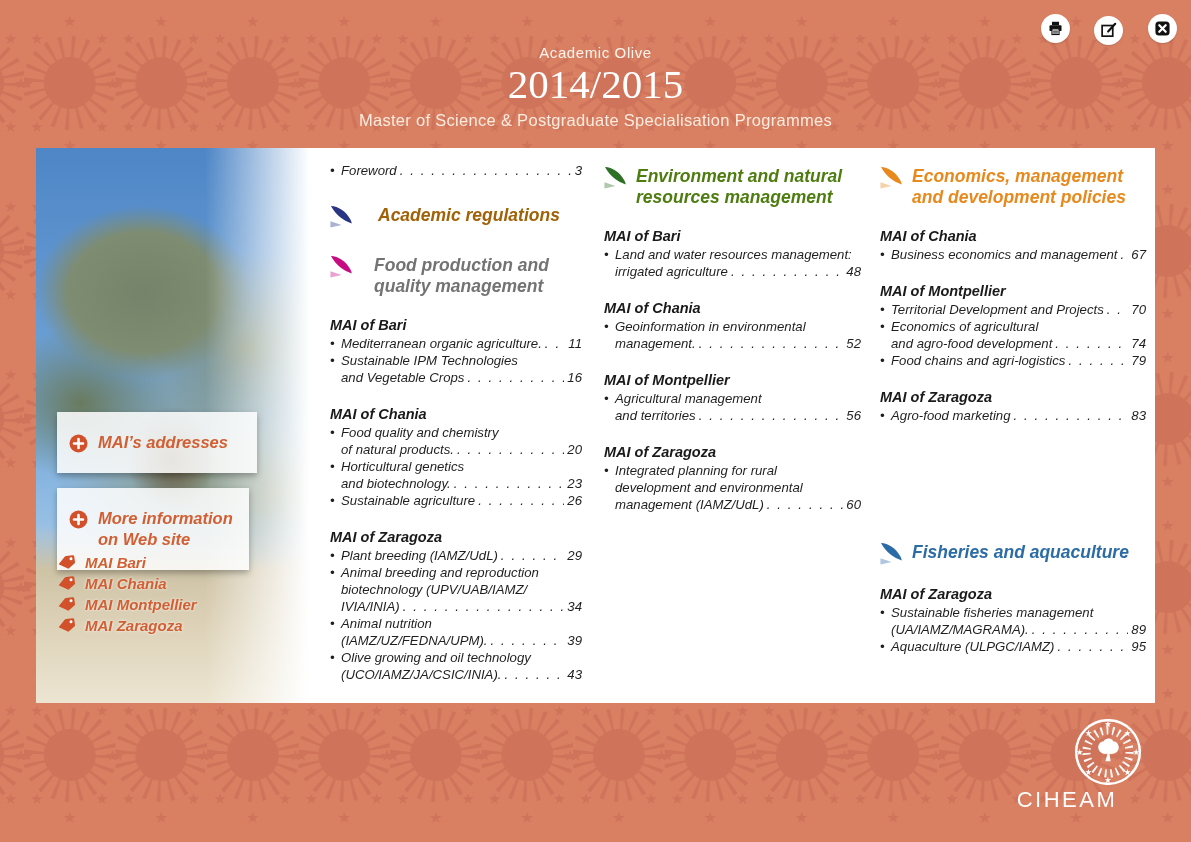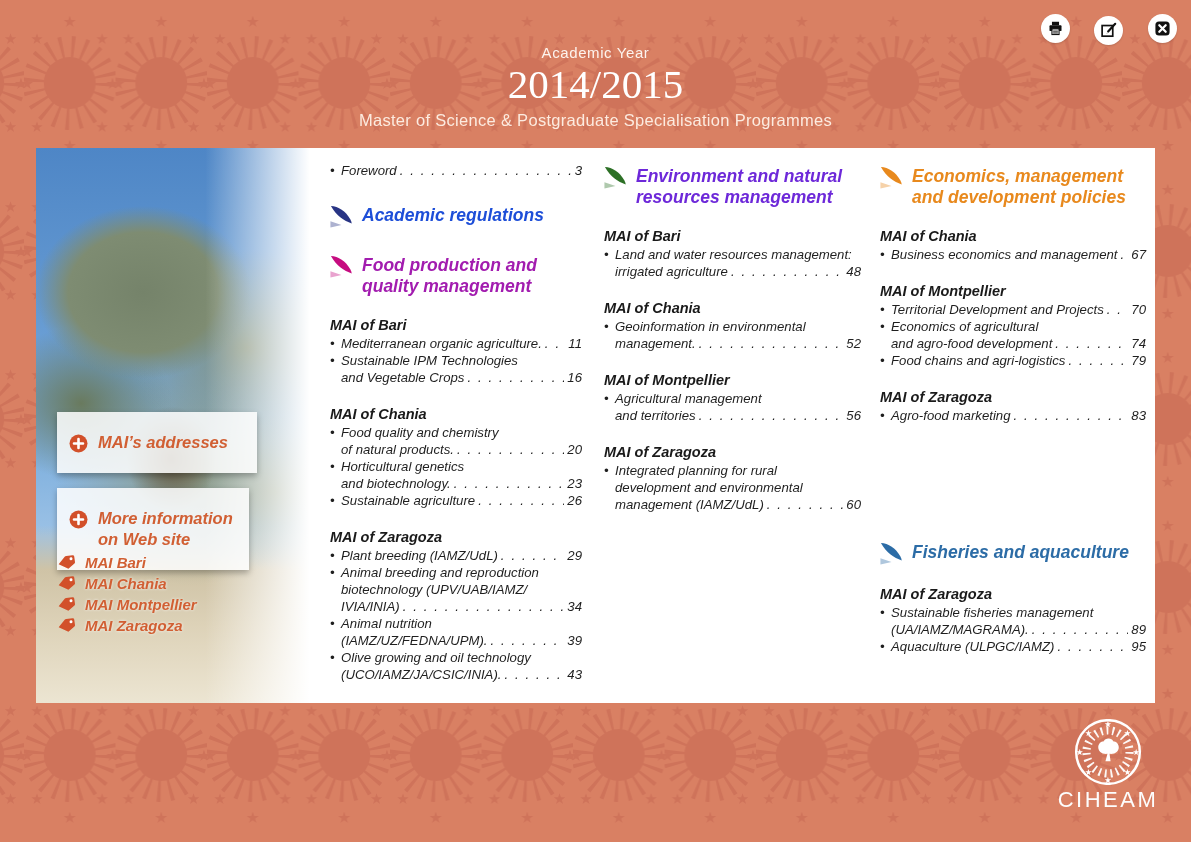--- a/index.html
+++ b/index.html
@@ -68,21 +68,21 @@
   .sec:first-child{margin-top:0;}
   .sec.gap{margin-top:118px;}
   .sec .leaf{width:24px;height:24px;flex:none;margin-top:0;}
   .sec-t{font-style:italic;font-weight:bold;font-size:17.5px;line-height:21px;}
 
   .grp{margin-top:19px;}
   .school{font-style:italic;font-weight:bold;font-size:14.5px;line-height:18px;color:#1a1a1a;margin-bottom:1px;}
 
   
   .logo{position:absolute;left:1069px;top:719px;width:78px;text-align:center;}
-  .logo-name{position:absolute;left:1042px;top:787px;width:132px;text-align:center;
+  .logo-name{position:absolute;left:1001px;top:787px;width:132px;text-align:center;
     font-size:22px;letter-spacing:2.5px;color:#fdfdfd;}
 </style>
 </head>
 <body>
 
 <div class="stage">
 
   <svg class="bg-pattern" width="1191" height="842">
     <defs>
       <pattern id="suns" x="24" y="-1" width="91.5" height="168" patternUnits="userSpaceOnUse">
@@ -95,21 +95,21 @@
         <text x="88.5" y="90" font-size="16" fill="#cf735a" text-anchor="middle">★</text>
         <text x="13" y="133" font-size="15" fill="#cf735a" text-anchor="middle">★</text>
         <text x="78" y="133" font-size="15" fill="#cf735a" text-anchor="middle">★</text>
         <text x="45.75" y="152" font-size="16" fill="#cf735a" text-anchor="middle">★</text>
       </pattern>
     </defs>
     <rect width="1191" height="842" fill="url(#suns)"></rect>
   </svg>
 
   <div class="head">
-    <div class="ay">Academic Year</div>
+    <div class="ay">Academic Olive</div>
     <div class="yr">2014/2015</div>
     <div class="sub">Master of Science &amp; Postgraduate Specialisation Programmes</div>
   </div>
 
   <div class="tool" style="left:1041px">
     <svg viewBox="0 0 24 24">
       <rect x="7" y="2.5" width="10" height="5" fill="#111"></rect>
       <rect x="3.5" y="7.5" width="17" height="8" rx="1.2" fill="#111"></rect>
       <rect x="7" y="12.5" width="10" height="8" fill="#fff" stroke="#111" stroke-width="1.6"></rect>
       <rect x="8.6" y="15" width="6.8" height="1.4" fill="#111"></rect>
@@ -189,30 +189,30 @@
             <span class="t">Foreword</span>
             <span class="dots"></span>
             <span class="pg">3</span>
           </div>
         </div>
         <div class="sec">
           <svg class="leaf" viewBox="0 0 26 26">
     <path d="M1,1 C9,1.5 17,6.5 22,15.5 C22.9,17.2 23.4,18.8 23.6,20 C15,17 6.5,11 1,1 Z" fill="#283484"></path>
     <path d="M0.5,17.5 L12.5,21.8 L0.5,24.4 Z" fill="rgb(173,178,208)"></path>
           </svg>
-          <div class="sec-t" style="color: #1d4ed8;">
+          <div class="sec-t" style="color: #a16207; margin-left: 16px;">
             <div>Academic regulations</div>
           </div>
         </div>
         <div class="sec">
           <svg class="leaf" viewBox="0 0 26 26">
     <path d="M1,1 C9,1.5 17,6.5 22,15.5 C22.9,17.2 23.4,18.8 23.6,20 C15,17 6.5,11 1,1 Z" fill="#c60c80"></path>
     <path d="M0.5,17.5 L12.5,21.8 L0.5,24.4 Z" fill="rgb(233,163,207)"></path>
           </svg>
-          <div class="sec-t" style="color: #a21caf;">
+          <div class="sec-t" style="color: #737373; margin-left: 12px;">
             <div>Food production and</div>
             <div>quality management</div>
           </div>
         </div>
         <div class="grp">
           <div class="school">MAI of Bari</div>
           <div class="toc-item">
             <span class="bullet"></span>
             <div class="lline">
               <span class="t">Mediterranean organic agriculture.</span>
@@ -298,21 +298,21 @@
             </div>
           </div>
         </div>
       </div>
     <div class="toc-col" id="toc-col-2">
         <div class="sec">
           <svg class="leaf" viewBox="0 0 26 26">
     <path d="M1,1 C9,1.5 17,6.5 22,15.5 C22.9,17.2 23.4,18.8 23.6,20 C15,17 6.5,11 1,1 Z" fill="#2d7026"></path>
     <path d="M0.5,17.5 L12.5,21.8 L0.5,24.4 Z" fill="rgb(175,201,173)"></path>
           </svg>
-          <div class="sec-t" style="color: #6d28d9;">
+          <div class="sec-t" style="color: #4d7c0f;">
             <div>Environment and natural</div>
             <div>resources management</div>
           </div>
         </div>
         <div class="grp">
           <div class="school">MAI of Bari</div>
           <div class="toc-item">
             <span class="bullet"></span>
             <div class="cline">Land and water resources management:</div>
             <div class="lline">

